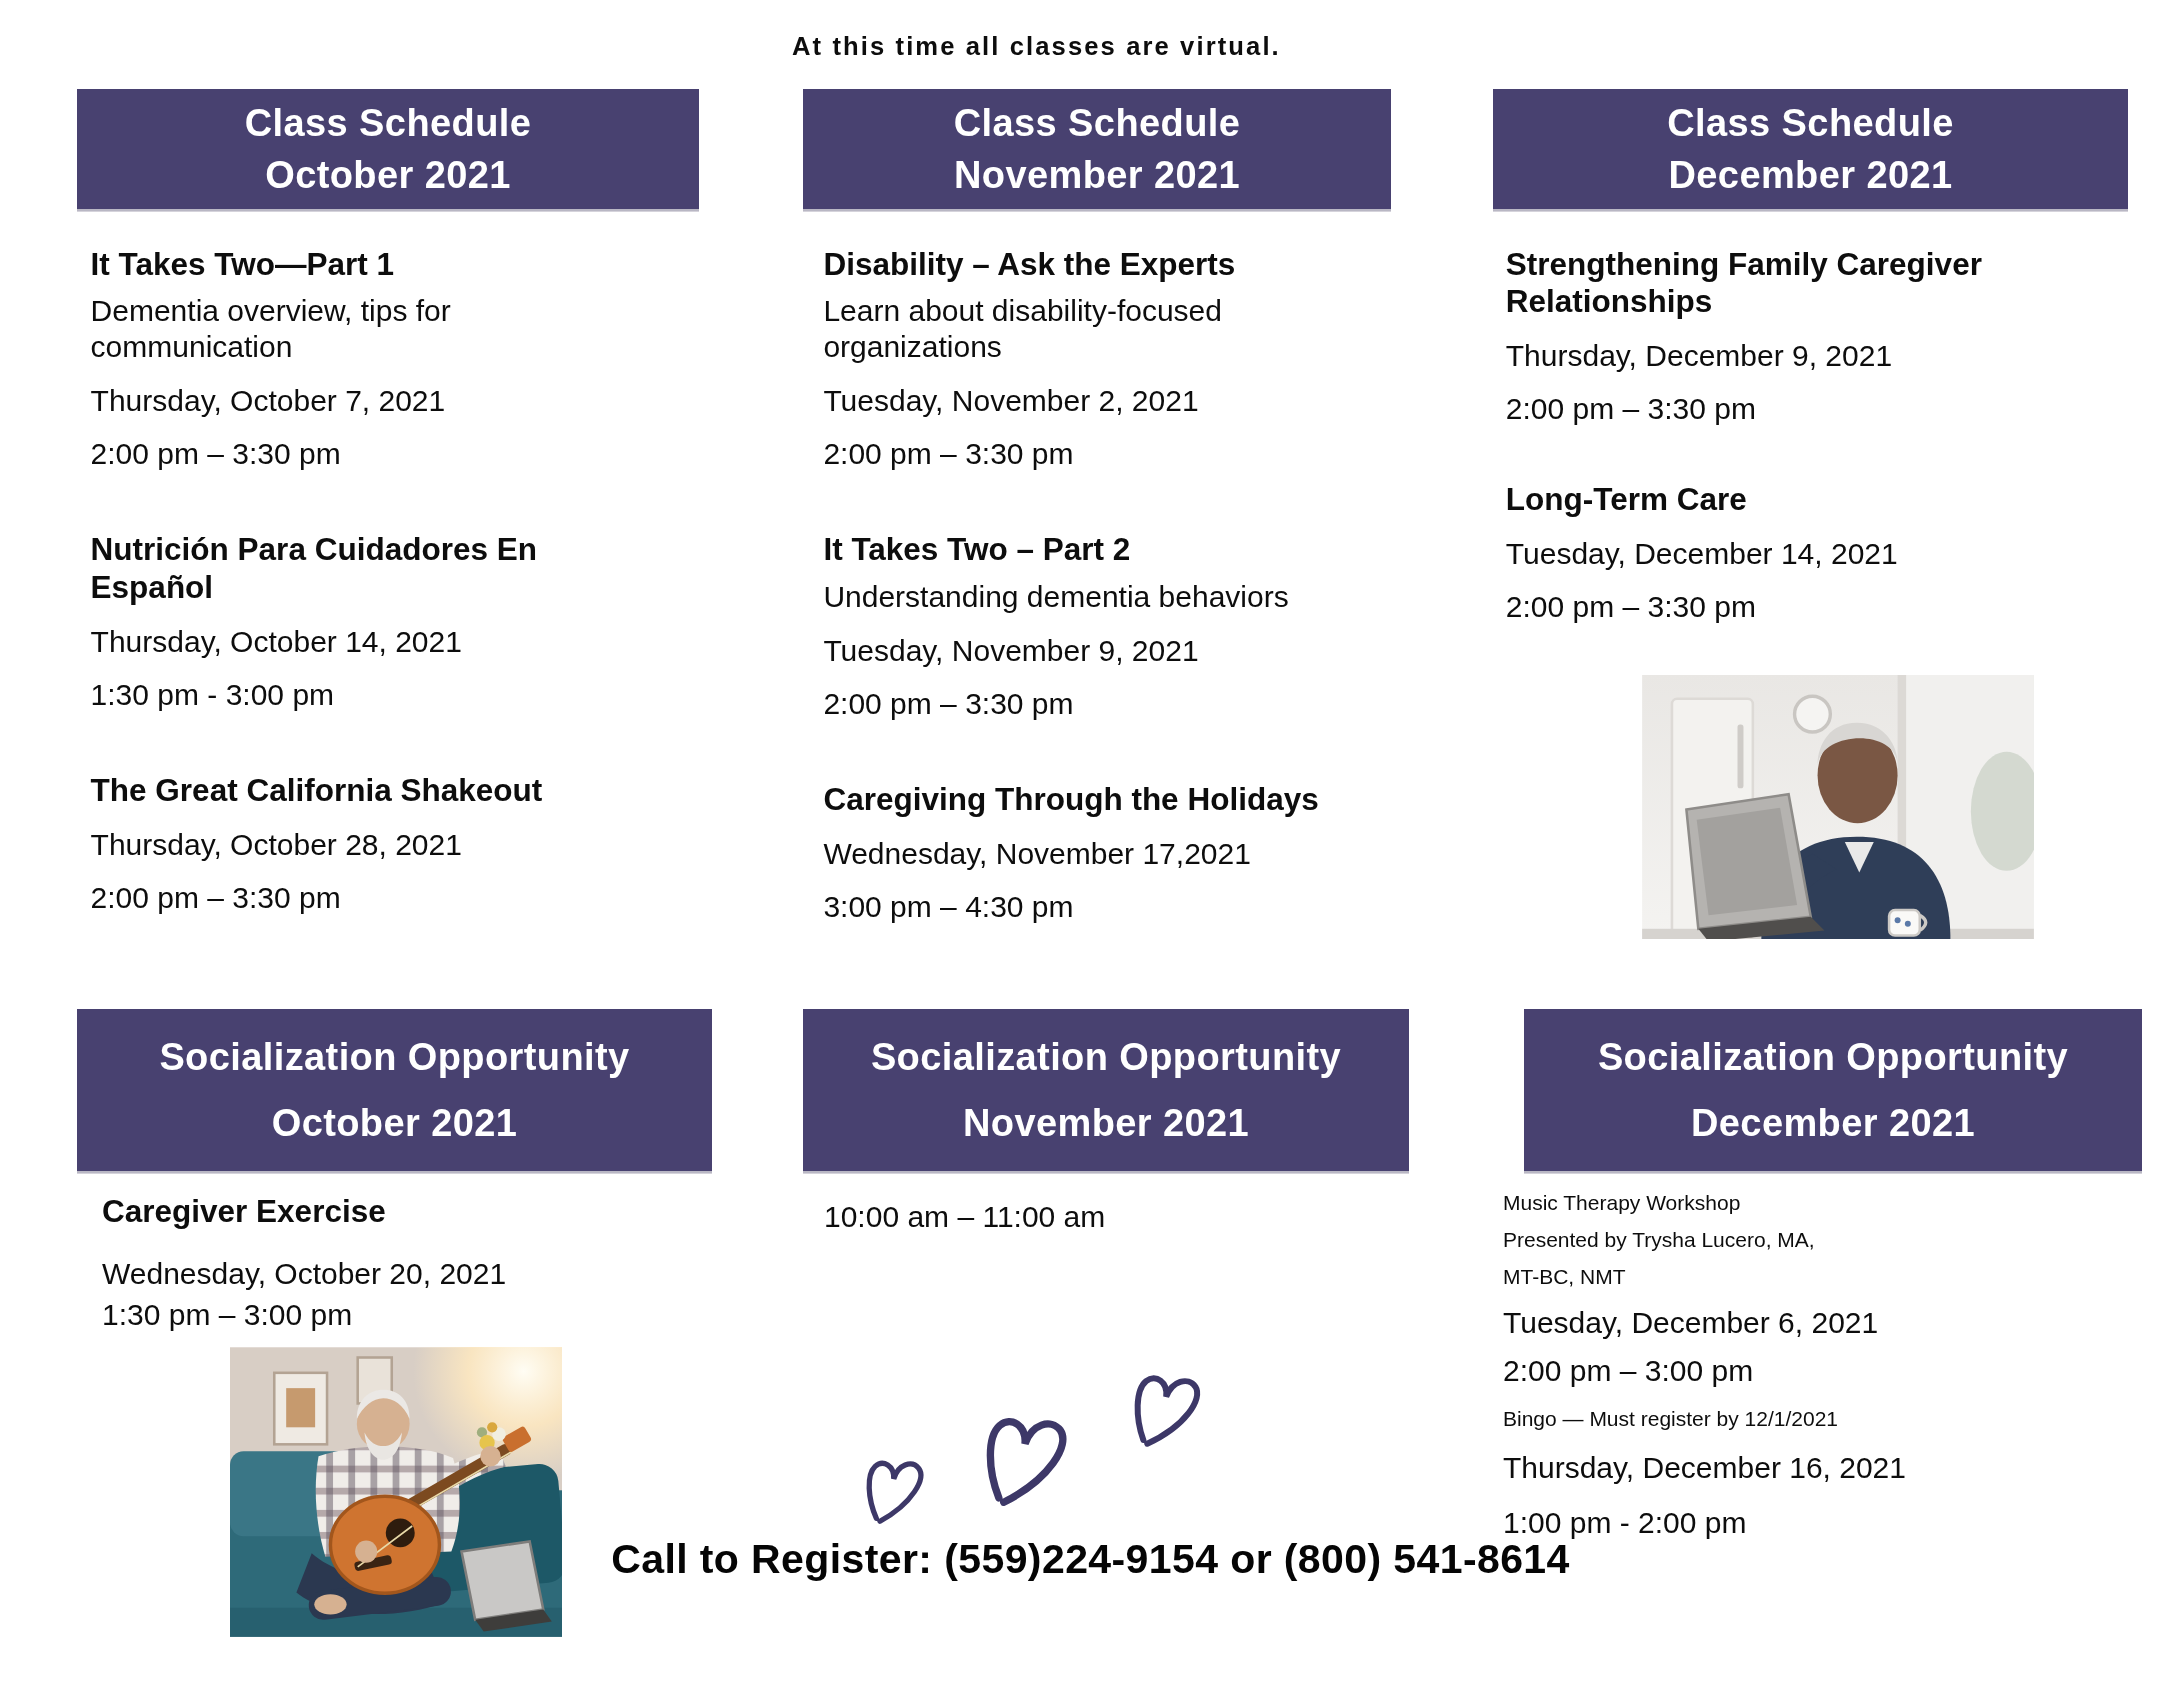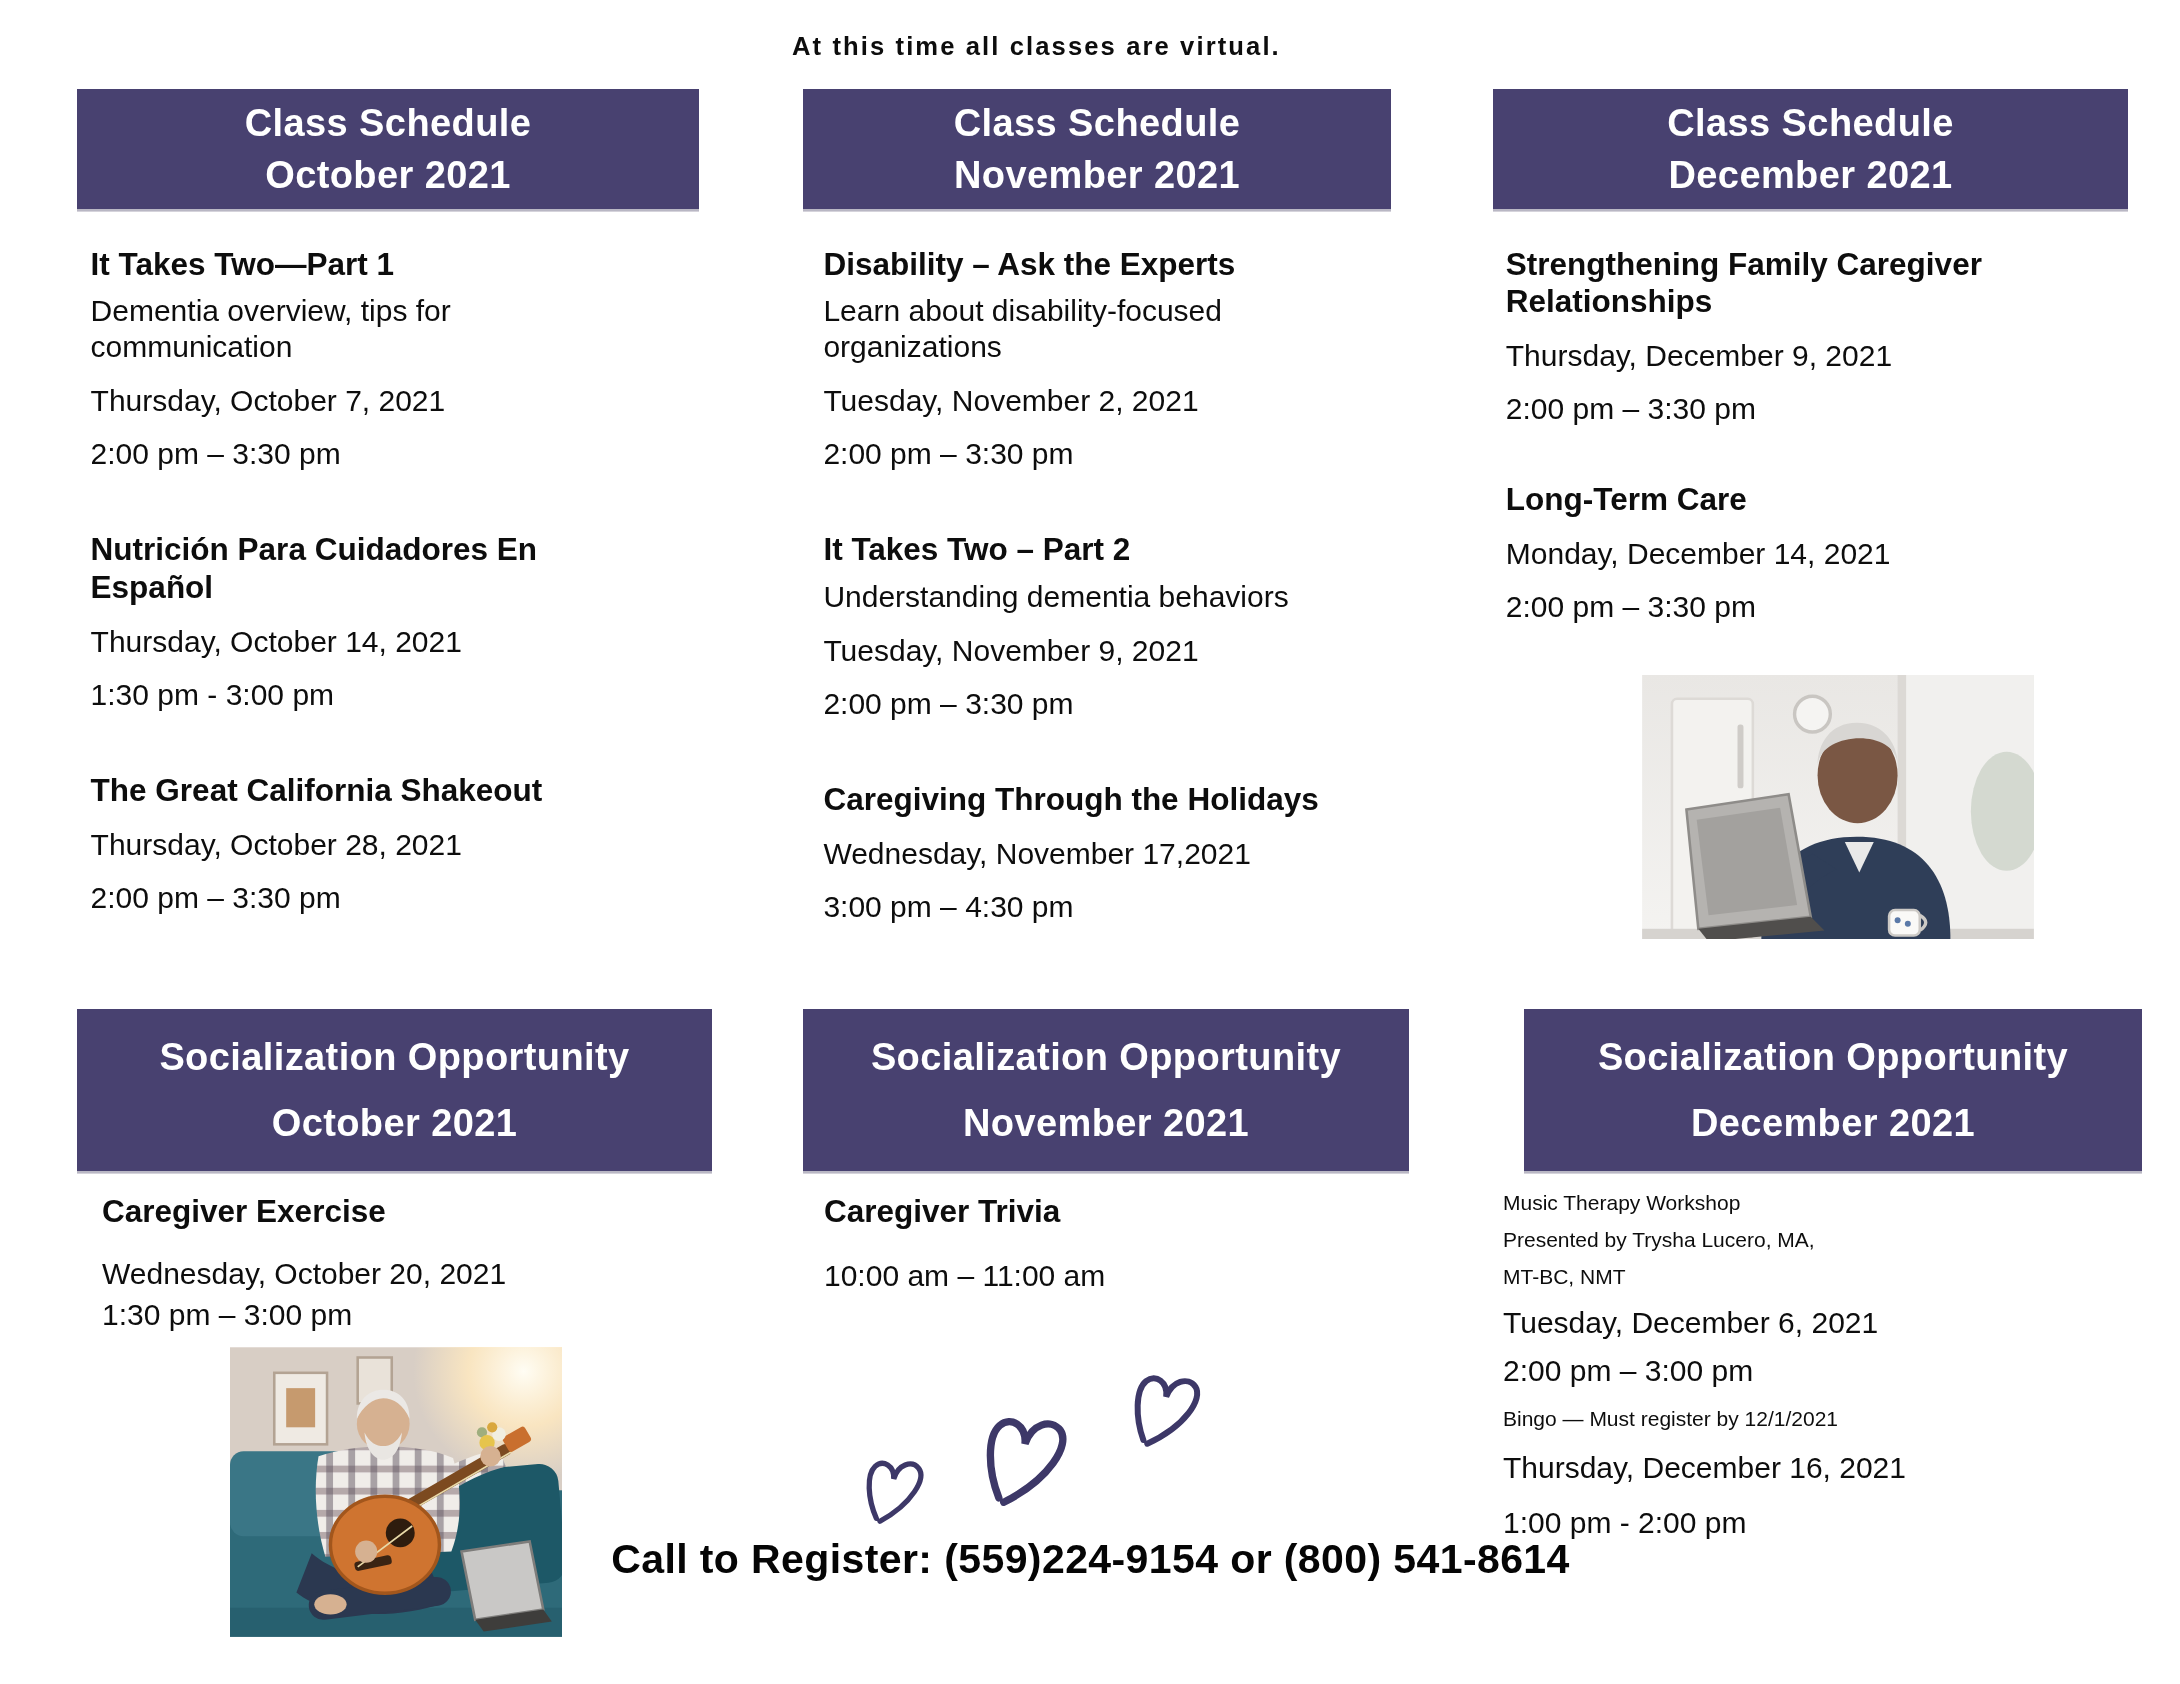--- a/index.html
+++ b/index.html
@@ -130,21 +130,21 @@
     <div class="banner-line">December 2021</div>
   </header>
   <div class="content pad15">
     <article>
       <h3 class="ev-title mt-first w630">Strengthening Family Caregiver Relationships</h3>
       <p class="ev-line">Thursday, December 9, 2021</p>
       <p class="ev-line">2:00 pm – 3:30 pm</p>
     </article>
     <article>
       <h3 class="ev-title mt-event2">Long-Term Care</h3>
-      <p class="ev-line">Monday, December 14, 2021</p>
+      <p class="ev-line">Tuesday, December 14, 2021</p>
       <p class="ev-line">2:00 pm – 3:30 pm</p>
     </article>
 
     <svg class="photo-laptop" viewBox="0 0 460 310">
       <defs>
         <linearGradient id="bgg" x1="0" y1="0" x2="0" y2="1">
           <stop offset="0" stop-color="#e9e7e4"></stop>
             <stop offset="1" stop-color="#f4f3f1"></stop>
         </linearGradient>
       </defs>
@@ -235,21 +235,20 @@
   </div>
 </section>
 
 <section class="abs bottom-col" style="left:803px;width:606px;">
   <header class="banner social-banner">
     <div class="banner-line">Socialization Opportunity</div>
     <div class="banner-line">November 2021</div>
   </header>
   <div class="content pad25">
     <article>
-      <h3 class="ev-title" style="margin-top:22px;">Caregiver Trivia</h3>
       <p class="ev-line gap34">10:00 am – 11:00 am</p>
     </article>
   </div>
   <div class="hearts">
     <svg class="heart h1" viewBox="0 0 100 130">
       <path d="M26 122 C10 94 4 58 16 44 C27 32 45 40 46 60 C50 38 70 28 82 40 C95 54 78 94 32 126"></path>
     </svg>
     <svg class="heart h2" viewBox="0 0 100 130">
       <path d="M26 122 C10 94 4 58 16 44 C27 32 45 40 46 60 C50 38 70 28 82 40 C95 54 78 94 32 126"></path>
     </svg>

